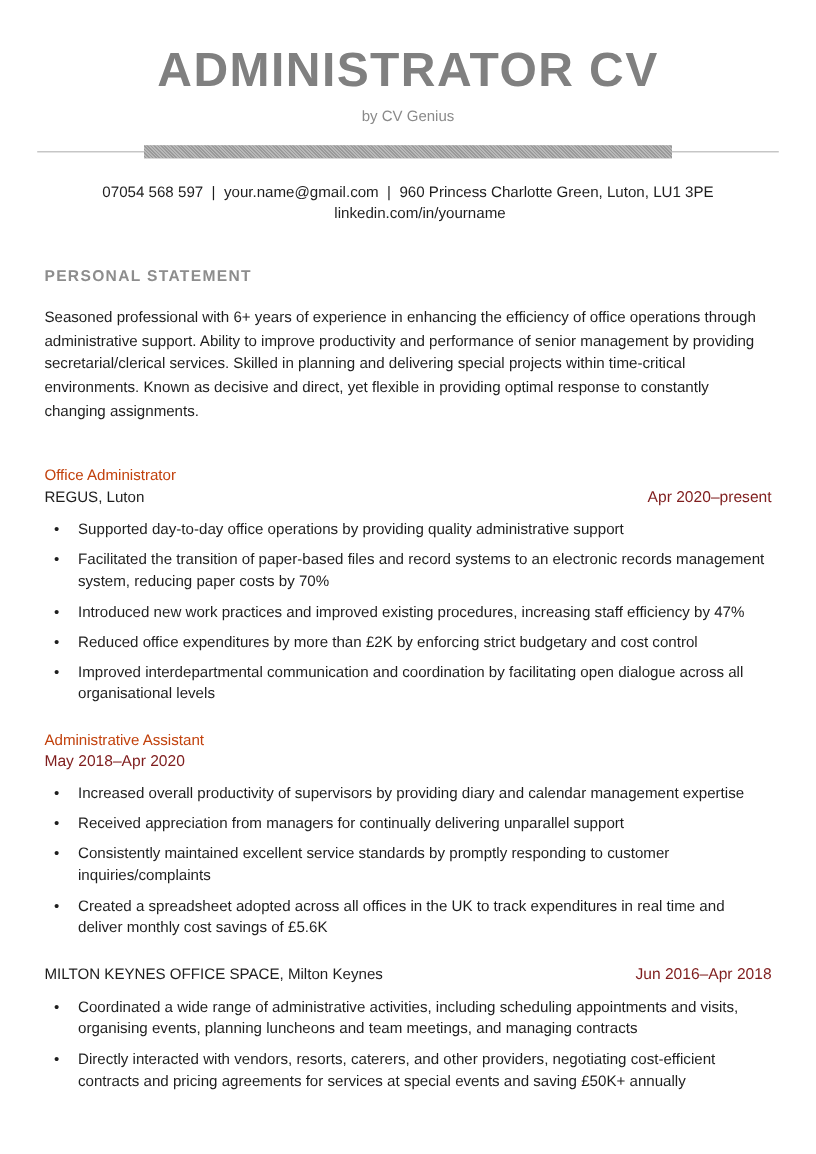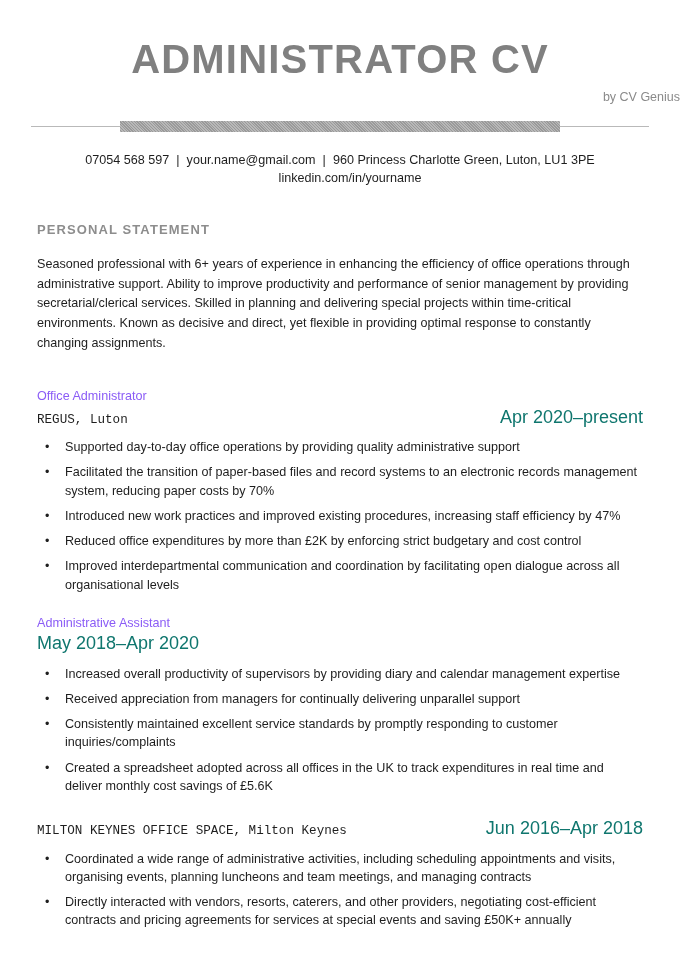--- a/index.html
+++ b/index.html
@@ -34,21 +34,20 @@
     letter-spacing: 1.2px;
     color: #808080;
     line-height: 1.08;
     margin: 0;
   }
   .cv-subtitle {
     font-size: 12.5px;
     color: #8a8a8a;
     margin-top: 9px;
     line-height: 1.2;
-    text-align: right;
   }
 
   
   .divider-wrap {
     position: relative;
     height: 14px;
     margin-top: 15px;
   }
   .divider-thin {
     position: absolute;
@@ -115,39 +114,38 @@
 
   
   .job {
     margin-top: 21px;
   }
   .job:first-of-type {
     margin-top: 18px;
   }
   .job-title {
     font-size: 12.6px;
-    color: #8b5cf6;
+    color: #c2410c;
     line-height: 1.32;
   }
   .job-row {
     display: flex;
     align-items: baseline;
     justify-content: space-between;
     line-height: 1.35;
   }
   .job-company {
     font-size: 12.6px;
     color: #1e1e1e;
     flex: 1 1 auto;
     padding-right: 14px;
-    font-family: Liberation Mono, monospace;
   }
   .job-dates {
-    font-size: 18px;
-    color: #0f766e;
+    font-size: 13px;
+    color: #7f1d1d;
     flex: 0 0 auto;
     white-space: nowrap;
     text-align: right;
   }
   ul.bullets {
     list-style: none;
     margin: 9px 0 0 0;
     padding: 0;
   }
   ul.bullets li {

